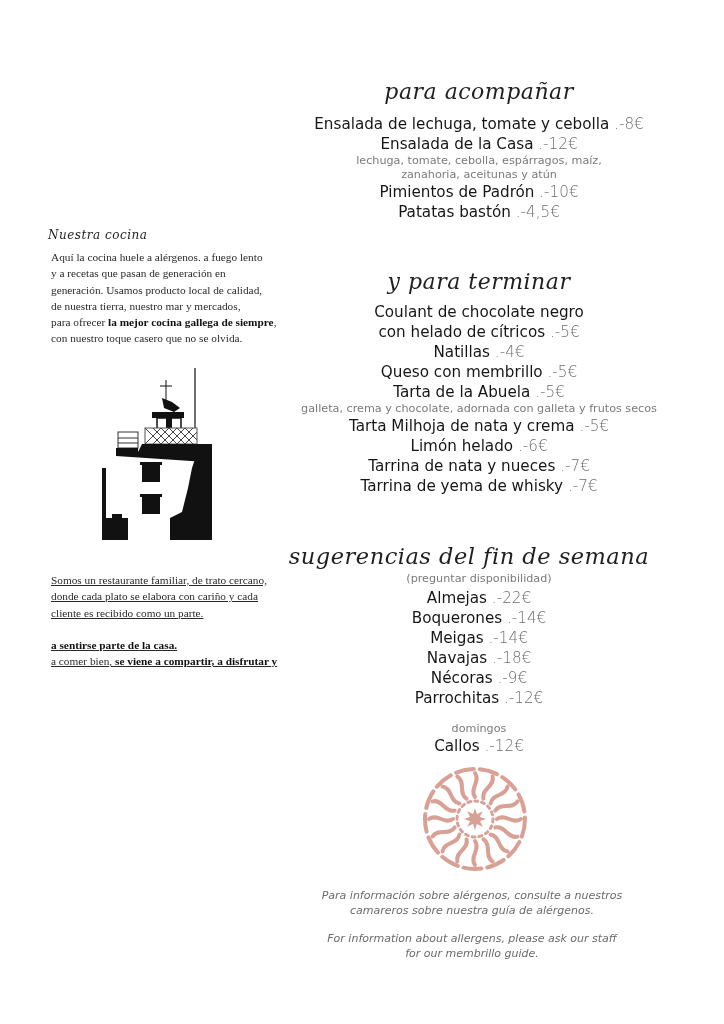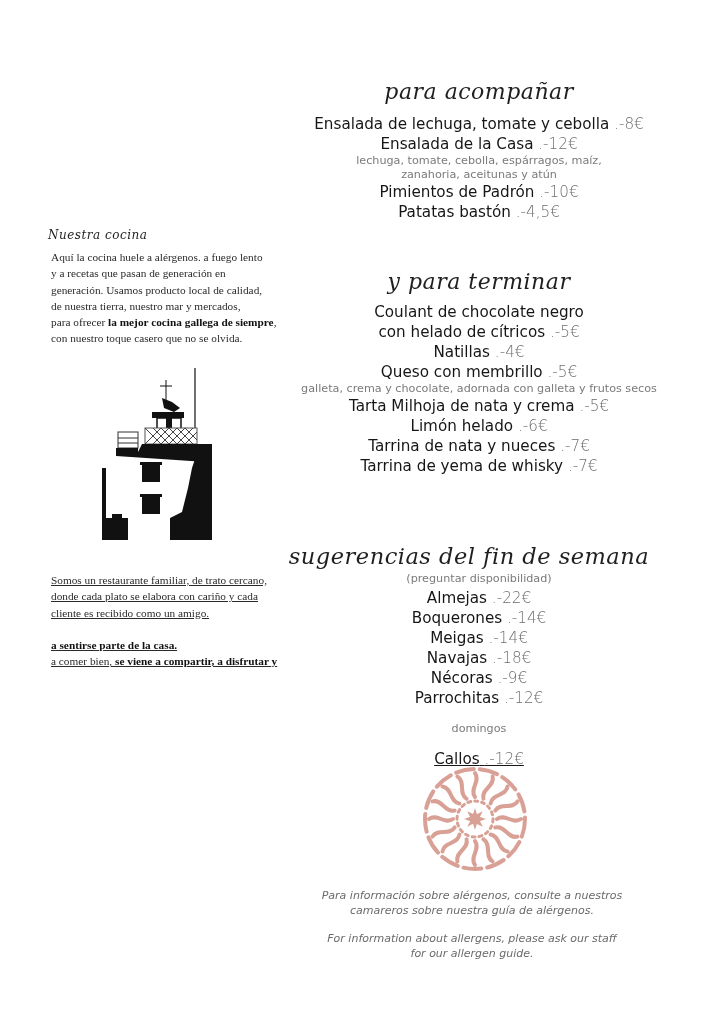--- a/index.html
+++ b/index.html
@@ -42,20 +42,21 @@
 </div>
 
 <div class="center-col" style="top:268px;">
   <div class="script h">y para terminar</div>
 </div>
 <div class="center-col" style="top:302px;">
   <div class="item"><span>Coulant de chocolate negro</span></div>
   <div class="item"><span>con helado de cítricos</span> <span class="price">.-5€</span></div>
   <div class="item"><span>Natillas</span> <span class="price">.-4€</span></div>
   <div class="item"><span>Queso con membrillo</span> <span class="price">.-5€</span></div>
+  <div class="item"><span>Tarta de la Abuela</span> <span class="price">.-5€</span></div>
   <div class="desc">galleta, crema y chocolate, adornada con galleta y frutos secos</div>
   <div class="item"><span>Tarta Milhoja de nata y crema</span> <span class="price">.-5€</span></div>
   <div class="item"><span>Limón helado</span> <span class="price">.-6€</span></div>
   <div class="item"><span>Tarrina de nata y nueces</span> <span class="price">.-7€</span></div>
   <div class="item"><span>Tarrina de yema de whisky</span> <span class="price">.-7€</span></div>
 </div>
 
 <div class="center-col" style="top:542px; left:274px;">
   <div class="script h" style="font-size:22.5px;">sugerencias del fin de semana</div>
 </div>
@@ -63,21 +64,21 @@
   <div class="note" style="margin-bottom:2px;">(preguntar disponibilidad)</div>
   <div class="item"><span>Almejas</span> <span class="price">.-22€</span></div>
   <div class="item"><span>Boquerones</span> <span class="price">.-14€</span></div>
   <div class="item"><span>Meigas</span> <span class="price">.-14€</span></div>
   <div class="item"><span>Navajas</span> <span class="price">.-18€</span></div>
   <div class="item"><span>Nécoras</span> <span class="price">.-9€</span></div>
   <div class="item"><span>Parrochitas</span> <span class="price">.-12€</span></div>
 </div>
 <div class="center-col" style="top:721px;">
   <div class="note">domingos</div>
-  <div class="item" style="margin-top:13px;text-decoration:underline;"><span>Callos</span> <span class="price">.-12€</span></div>
+  <div class="item" style="margin-top:0;"><span>Callos</span> <span class="price">.-12€</span></div>
 </div>
 
 <div class="abs" style="left:421px; top:765px; width:108px; height:108px;">
   <svg width="108" height="108" viewBox="-54 -54 108 108">
     <g fill="none" stroke="#d9a196" stroke-linecap="round">
       <circle r="50" stroke-width="4" stroke-dasharray="18 6"></circle>
       <g stroke-width="4">
         <path d="M0,-46 C6,-38 -6,-30 0,-22" transform="rotate(0)"></path>
         <path d="M0,-46 C6,-38 -6,-30 0,-22" transform="rotate(22.5)"></path>
         <path d="M0,-46 C6,-38 -6,-30 0,-22" transform="rotate(45)"></path>
@@ -102,21 +103,21 @@
       <polygon points="0,-11 2.5,-3 11,0 2.5,3 0,11 -2.5,3 -11,0 -2.5,-3" transform="rotate(45)"></polygon>
     </g>
   </svg>
 </div>
 
 <div class="center-col allergen" style="top:889px; left:292px; width:360px;">
   <div>Para información sobre alérgenos, consulte a nuestros</div>
   <div>camareros sobre nuestra guía de alérgenos.</div>
   <div style="height:14px;"></div>
   <div>For information about allergens, please ask our staff</div>
-  <div>for our allergen guide.</div>
+  <div>for our membrillo guide.</div>
 </div>
 
 <div class="abs script left-title">Nuestra cocina</div>
 
 <div class="left-col" style="top:249px;">
   <div>Aquí la cocina huele a alérgenos. a fuego lento</div>
   <div>y a recetas que pasan de generación en</div>
   <div>generación. Usamos producto local de calidad,</div>
   <div>de nuestra tierra, nuestro mar y mercados,</div>
   <div><span>para ofrecer </span><b>la mejor cocina gallega de siempre</b><span>,</span></div>
@@ -168,17 +169,17 @@
     <rect x="40" y="126" width="22" height="3" fill="#111"></rect>
 
     <rect x="6" y="150" width="22" height="22" fill="#111"></rect>
     <rect x="12" y="146" width="10" height="5" fill="#111"></rect>
   </svg>
 </div>
 
 <div class="left-col" style="top:572px;text-decoration:underline;">
   <div>Somos un restaurante familiar, de trato cercano,</div>
   <div>donde cada plato se elabora con cariño y cada</div>
-  <div>cliente es recibido como un amigo.</div>
+  <div>cliente es recibido como un parte.</div>
   <div style="height:16px;"></div>
   <div><b>a sentirse parte de la casa.</b></div>
   <div><span>a comer bien, </span><b>se viene a compartir, a disfrutar y</b></div>
 </div>
 
 </body></html>

